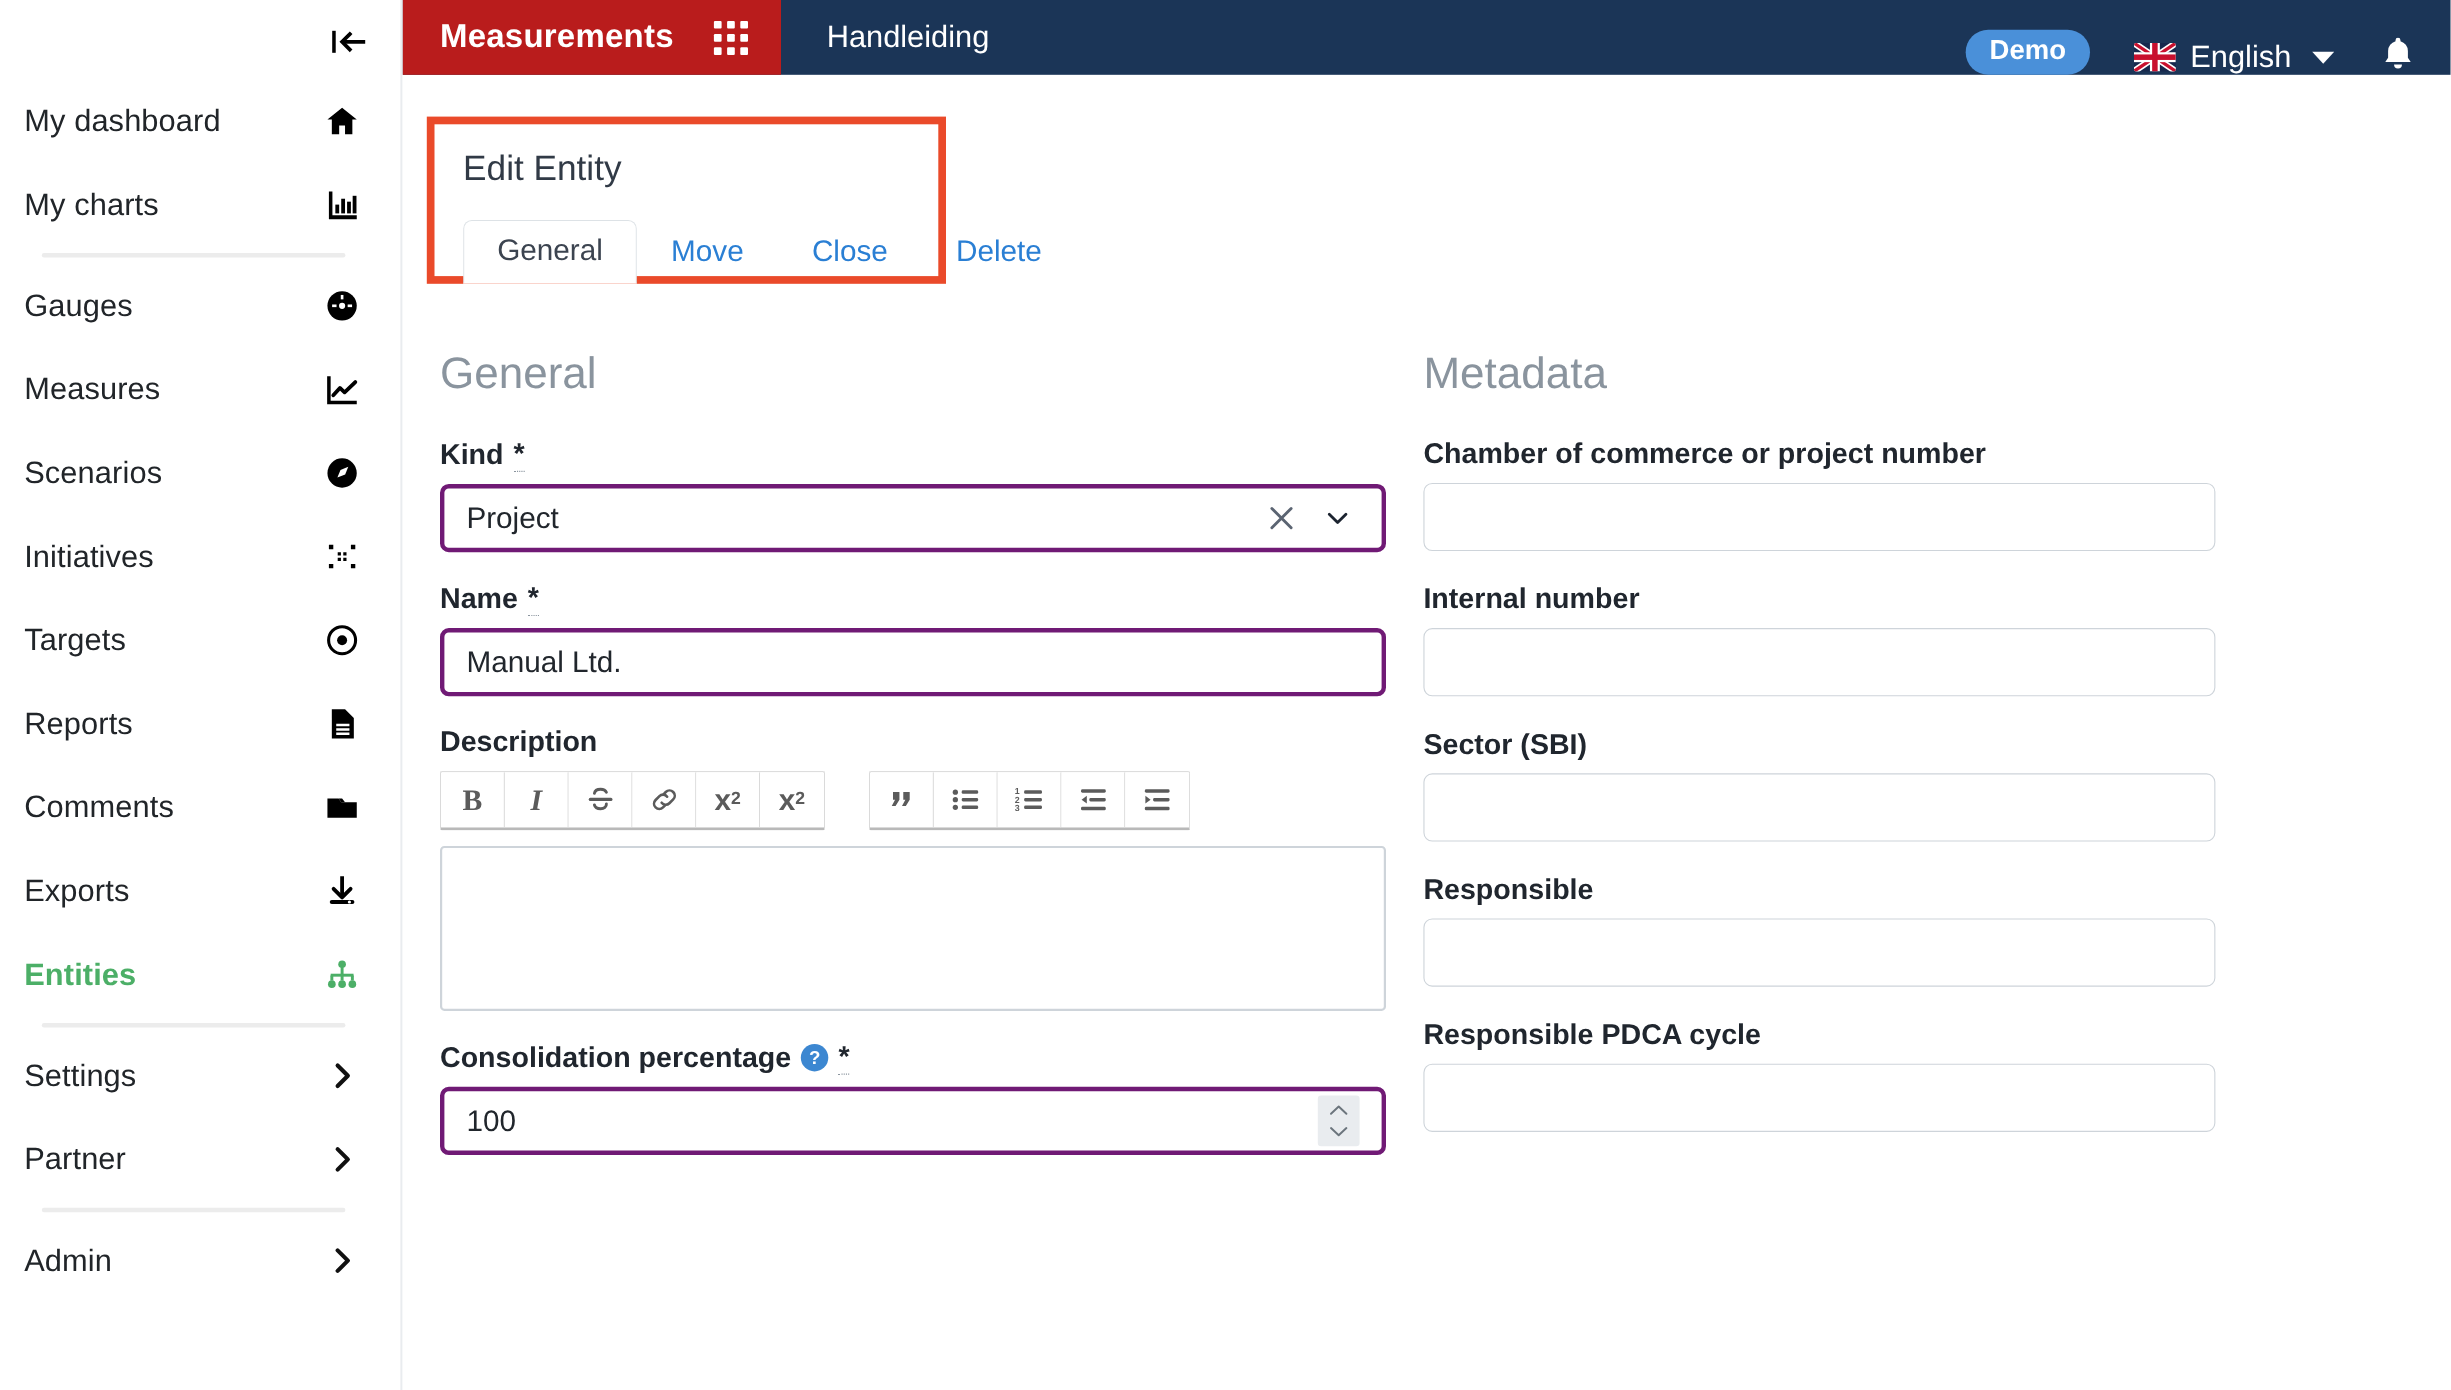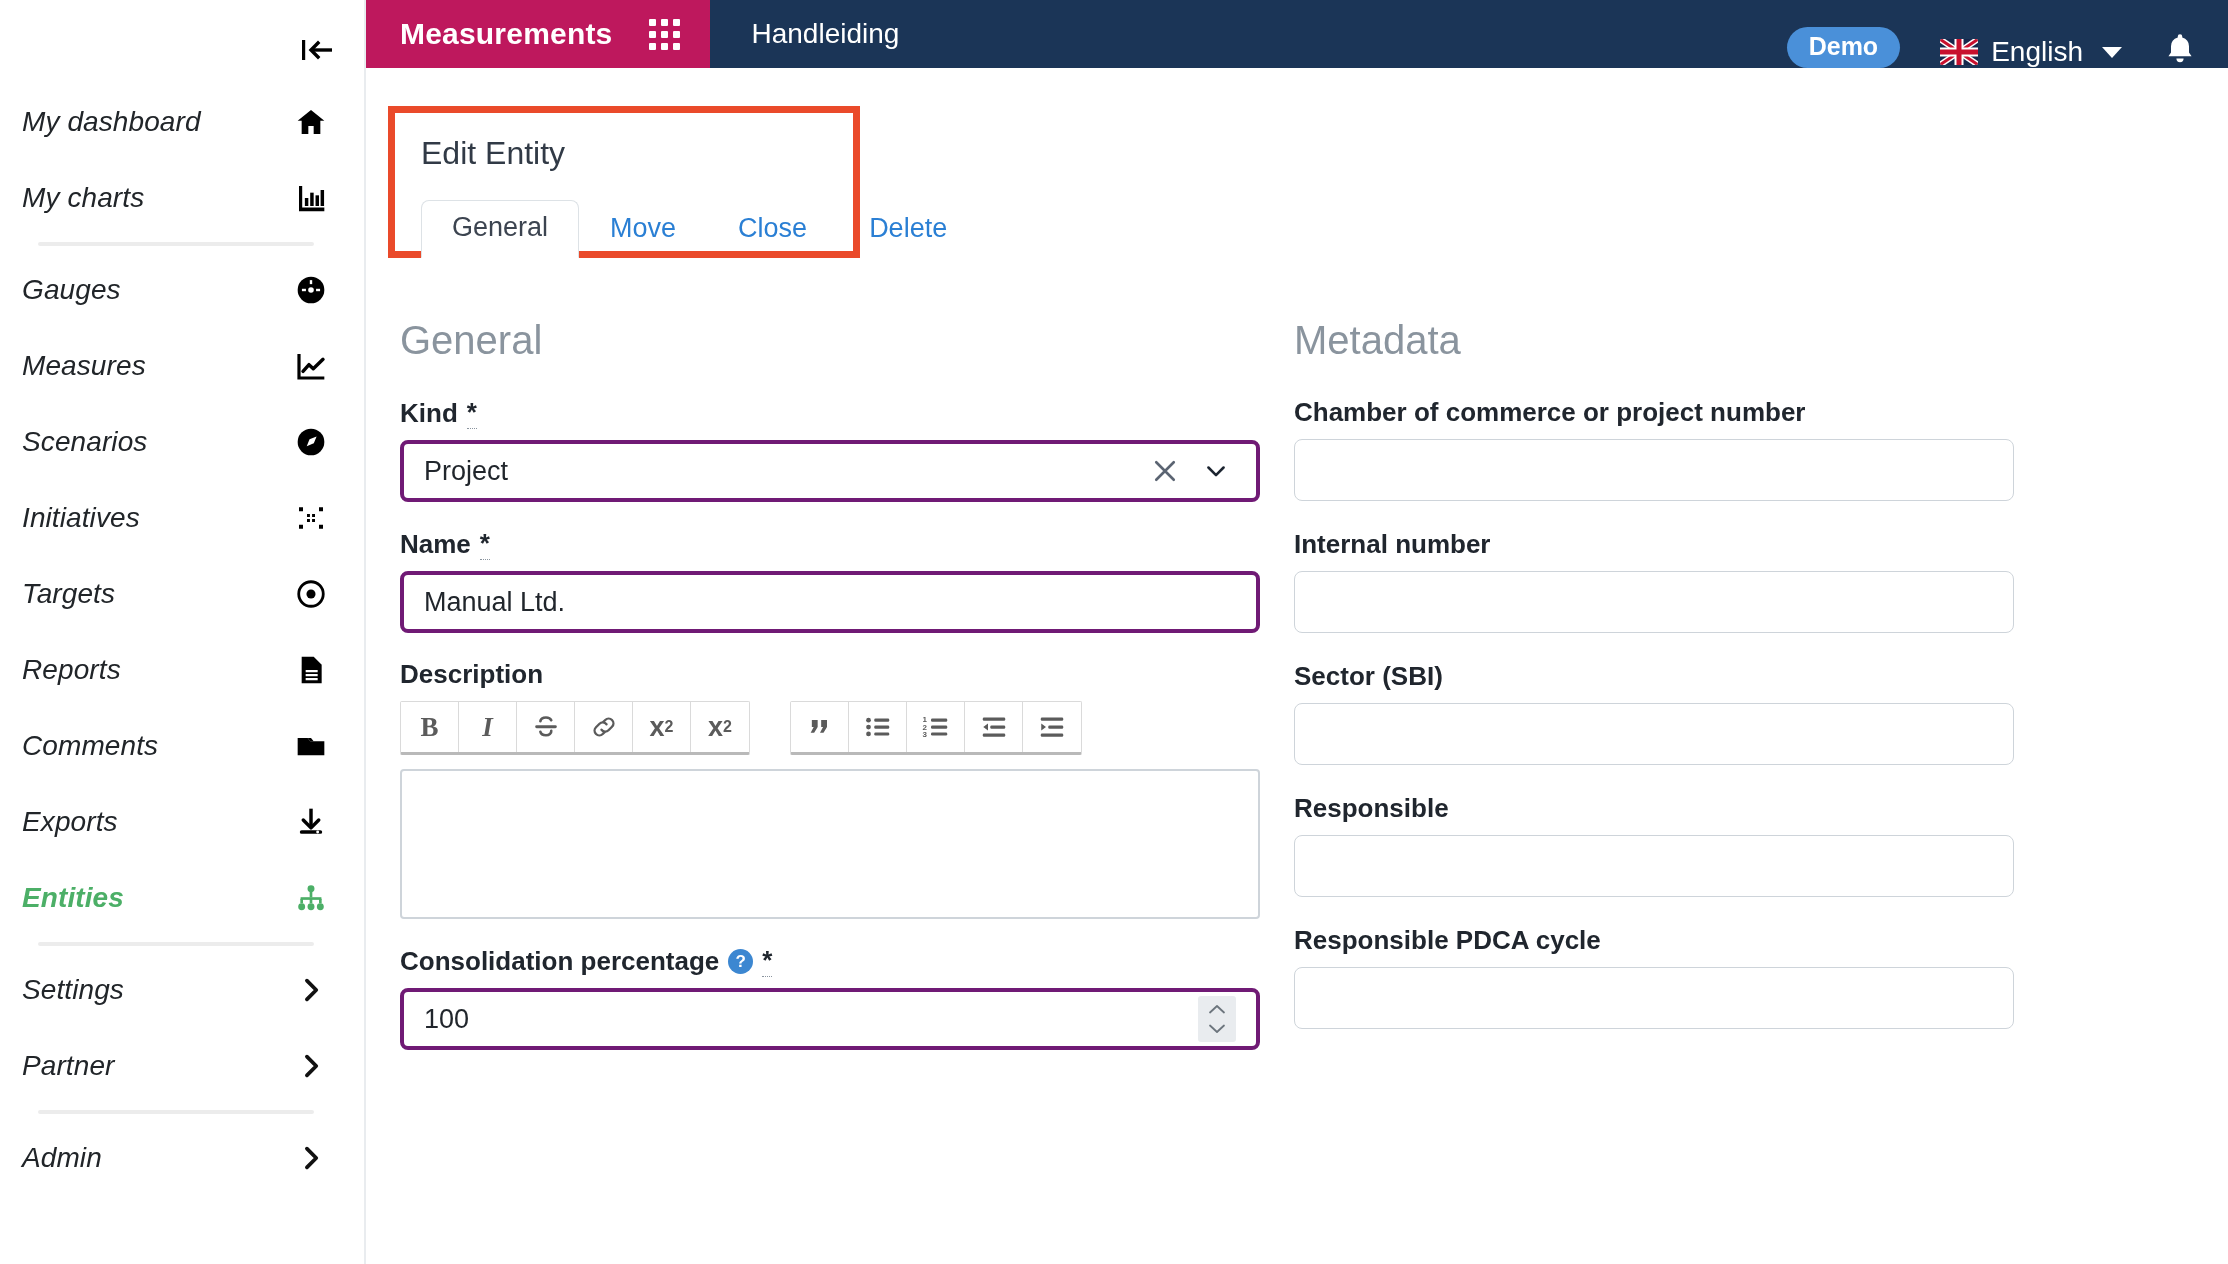--- a/index.html
+++ b/index.html
@@ -14,22 +14,21 @@
   #app { position: relative; width: 2228px; height: 1264px; display: flex; }
 
   
   .sidebar {
     width: 366px;
     height: 1264px;
     background: #ffffff;
     border-right: 2px solid #e9ecef;
     flex: 0 0 366px;
     position: relative;
-    padding-top: 16px;
-    font-style: italic;
+    padding-top: 4px;
   }
   .collapse-row {
     height: 68px;
     display: flex;
     align-items: center;
     justify-content: flex-end;
     padding-right: 26px;
   }
   .collapse-icon {
     display: inline-flex;
@@ -85,21 +84,21 @@
 
   
   .topbar {
     height: 68px;
     background: #1b3557;
     display: flex;
     align-items: stretch;
     position: relative;
   }
   .brand {
-    background: #be185d;
+    background: #b91c1c;
     display: flex;
     align-items: center;
     gap: 36px;
     padding: 0 30px 0 34px;
     min-width: 340px;
   }
   .brand-name {
     color: #ffffff;
     font-size: 30px;
     font-weight: 700;

